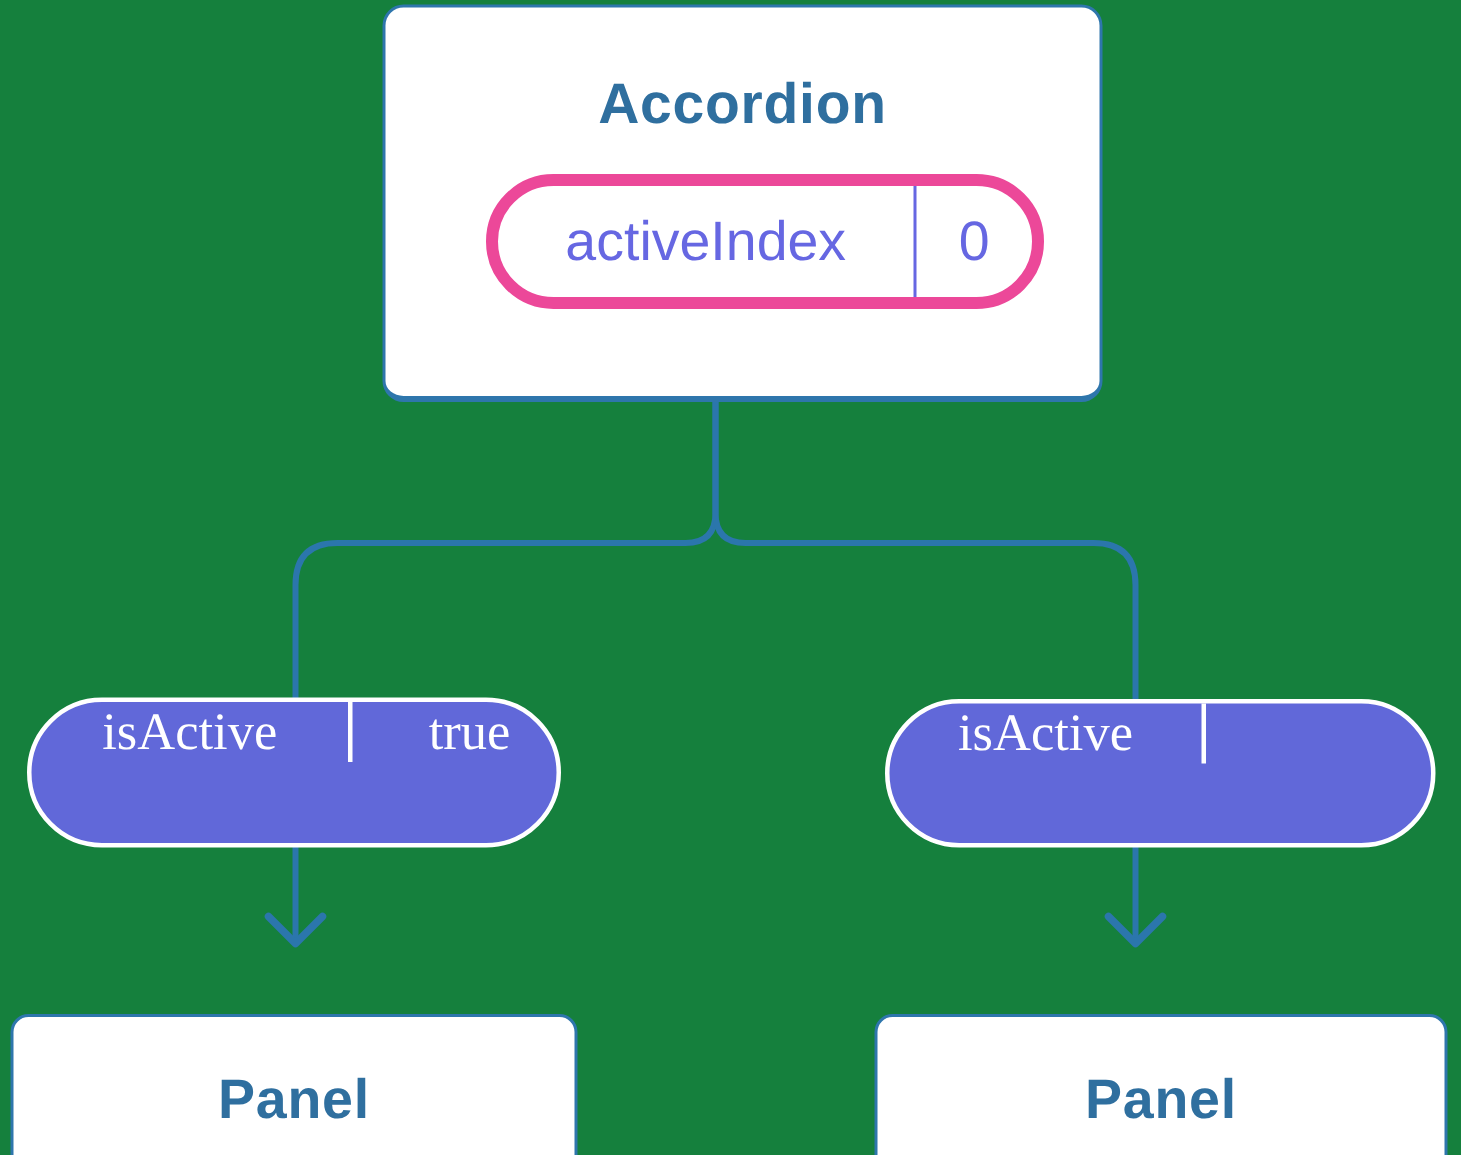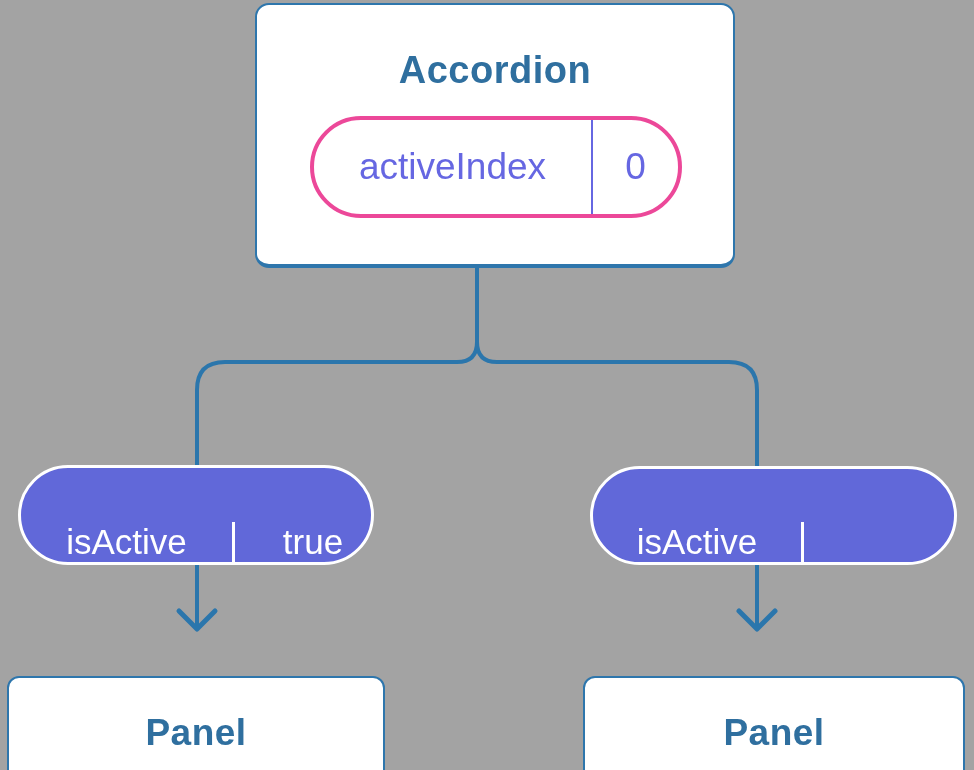--- a/index.html
+++ b/index.html
@@ -4,21 +4,21 @@
 <style>
   html, body { margin: 0; padding: 0; }
   body {
     font-family: "Liberation Sans", "DejaVu Sans", sans-serif;
     background: #4E6A78;
   }
   .stage {
     position: relative;
     width: 974px;
     height: 770px;
-    background: #a3a3a3;
+    background: #15803d;
     overflow: hidden;
   }
   .connectors {
     position: absolute;
     left: 0; top: 0;
     width: 974px; height: 770px;
     z-index: 1;
   }
   .card {
     position: absolute;
@@ -36,24 +36,24 @@
   .card-title {
     margin-top: 44px;
     text-align: center;
     font-size: 38px;
     font-weight: 600;
     color: #2F6F9F;
     letter-spacing: 0.5px;
   }
   .state-pill {
     position: absolute;
-    left: 53px; top: 111px;
-    width: 372px; height: 102px;
+    left: 67px; top: 111px;
+    width: 372px; height: 90px;
     box-sizing: border-box;
-    border: 4px solid #ec4899;
+    border: 8px solid #ec4899;
     border-radius: 51px;
     display: flex;
     align-items: stretch;
     background: #FFFFFF;
   }
   .state-pill .seg {
     display: flex;
     align-items: center;
     justify-content: center;
     color: #6667E2;
@@ -64,22 +64,23 @@
     border-right: 2px solid #6667E2;
   }
   .state-pill .seg-value { flex: 1; }
   .prop-pill {
     position: absolute;
     box-sizing: border-box;
     background: #6168D9;
     border: 3px solid #FFFFFF;
     border-radius: 50px;
     display: flex;
-    align-items: flex-end;
+    align-items: flex-start;
     z-index: 2;
+    font-family: Liberation Serif, serif;
   }
   .prop-pill-left {
     left: 18px; top: 465px;
     width: 356px; height: 100px;
   }
   .prop-pill-right {
     left: 590px; top: 466px;
     width: 367px; height: 99px;
   }
   .prop-pill .seg {

